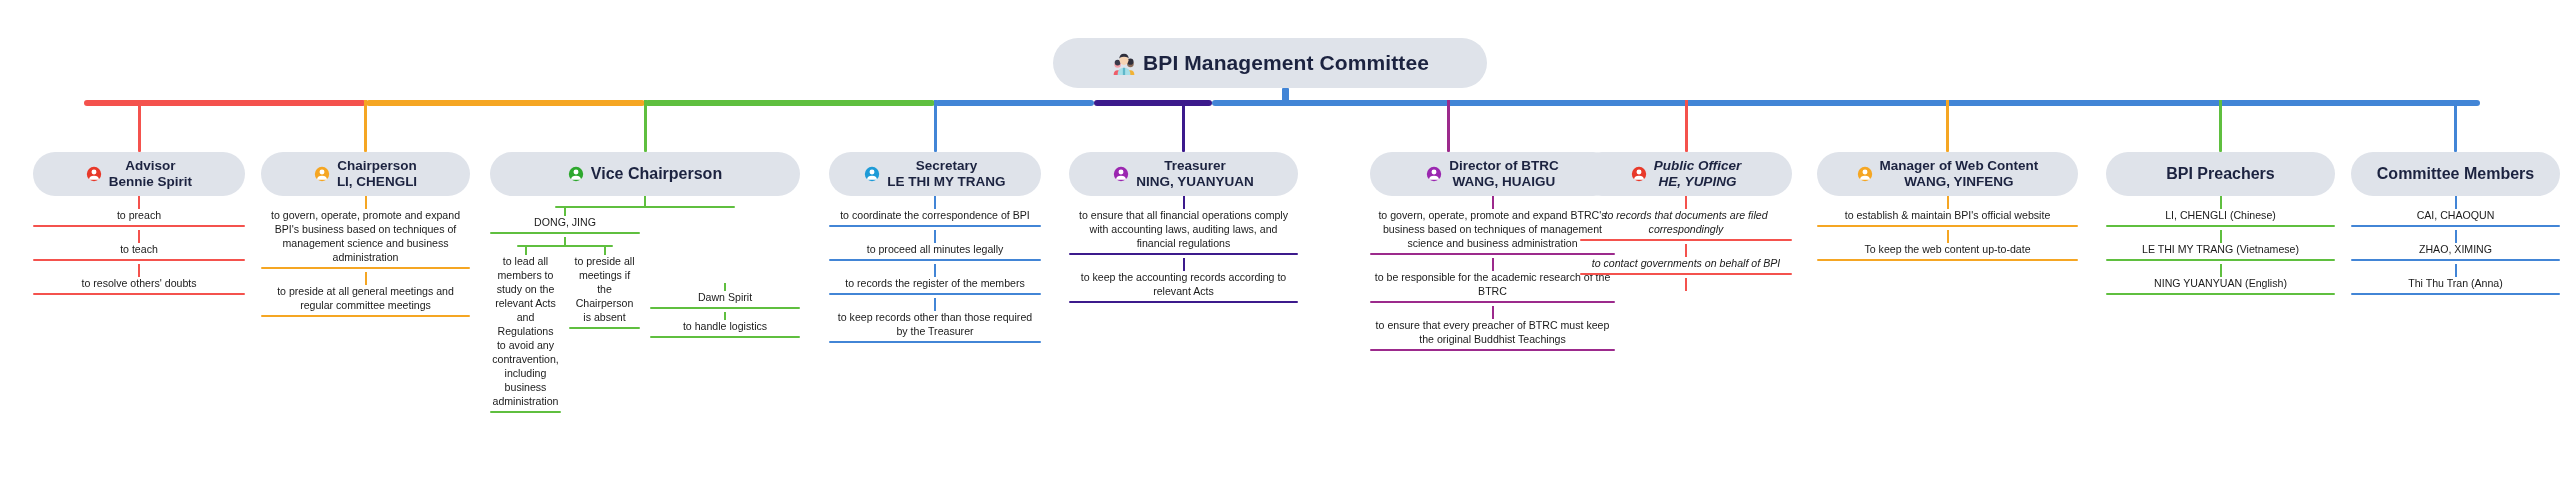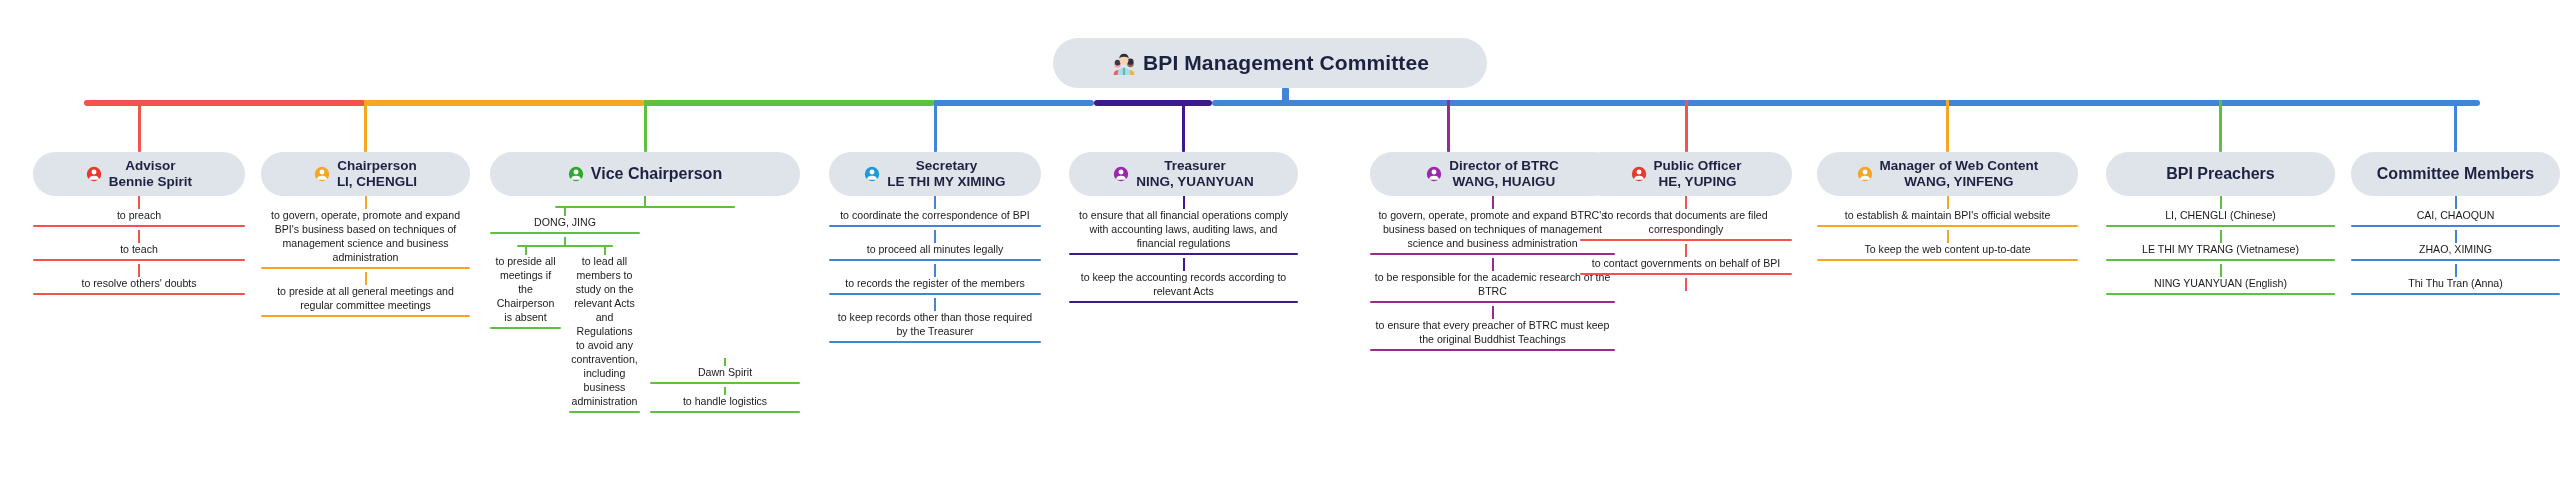--- a/index.html
+++ b/index.html
@@ -241,41 +241,41 @@
   </svg>
           </span>
           <span class="labels">
       <span class="role single">Vice Chairperson</span>
 
     </span>
         </div>
         <div style="position: relative;">
           <div style="width: 2px; height: 10px; margin: 0px auto; background: rgb(95, 191, 63);"></div>
           <div style="height: 2px; background: rgb(95, 191, 63); margin: 0px auto; width: 58%; border-radius: 1px;"></div>
-          <div style="display: flex; gap: 10px; align-items: flex-end;">
+          <div style="display: flex; gap: 10px; align-items: center;">
             <div style="flex: 1 1 0%; min-width: 0px;">
               <div style="width: 2px; height: 8px; margin: 0px auto; background: rgb(95, 191, 63);"></div>
               <div class="leaf">
                 <span class="txt">DONG, JING</span>
                 <span class="rule" style="background:#5fbf3f"></span>
               </div>
               <div style="width: 2px; height: 8px; margin: 0px auto; background: rgb(95, 191, 63);"></div>
               <div style="height: 2px; background: rgb(95, 191, 63); margin: 0px auto; width: 64%; border-radius: 1px;"></div>
               <div style="display: flex; gap: 8px; align-items: flex-start;">
                 <div style="flex: 1 1 0%; min-width: 0px;">
                   <div style="width: 2px; height: 8px; margin: 0px auto; background: rgb(95, 191, 63);"></div>
                   <div class="leaf">
-                    <span class="txt">to preside all meetings if the Chairperson is absent</span>
+                    <span class="txt">to lead all members to study on the relevant Acts and Regulations to avoid any contravention, including business administration</span>
                     <span class="rule" style="background:#5fbf3f"></span>
                   </div>
                 </div>
                 <div style="flex: 1 1 0%; min-width: 0px;">
                   <div style="width: 2px; height: 8px; margin: 0px auto; background: rgb(95, 191, 63);"></div>
                   <div class="leaf">
-                    <span class="txt">to lead all members to study on the relevant Acts and Regulations to avoid any contravention, including business administration</span>
+                    <span class="txt">to preside all meetings if the Chairperson is absent</span>
                     <span class="rule" style="background:#5fbf3f"></span>
                   </div>
                 </div>
               </div>
             </div>
             <div style="flex: 1 1 0%; min-width: 0px;">
               <div style="width: 2px; height: 8px; margin: 0px auto; background: rgb(95, 191, 63);"></div>
               <div class="leaf">
                 <span class="txt">Dawn Spirit</span>
                 <span class="rule" style="background:#5fbf3f"></span>
@@ -293,21 +293,21 @@
         <div class="node-pill">
           <span>
             <svg class="pic" viewBox="0 0 20 20" xmlns="http://www.w3.org/2000/svg">
     <circle cx="10" cy="10" r="9" fill="#1e9bd7"></circle>
     <circle cx="10" cy="7.6" r="3.1" fill="#fff"></circle>
     <path d="M3.8 17.2q0-5 6.2-5t6.2 5z" fill="#fff"></path>
   </svg>
           </span>
           <span class="labels">
       <span class="role">Secretary</span>
-      <span class="person">LE THI MY XIMING</span>
+      <span class="person">LE THI MY TRANG</span>
     </span>
         </div>
         <div style="width: 2px; height: 13px; margin: 0px auto; background: rgb(66, 133, 214);"></div>
         <div class="leaf">
           <span class="txt">to coordinate the correspondence of BPI</span>
           <span class="rule" style="background:#4285d6"></span>
         </div>
         <div style="width: 2px; height: 13px; margin: 0px auto; background: rgb(66, 133, 214);"></div>
         <div class="leaf">
           <span class="txt">to proceed all minutes legally</span>
@@ -372,21 +372,21 @@
         <div class="leaf">
           <span class="txt">to be responsible for the academic research of the BTRC</span>
           <span class="rule" style="background:#9c2a8c"></span>
         </div>
         <div style="width: 2px; height: 13px; margin: 0px auto; background: rgb(156, 42, 140);"></div>
         <div class="leaf">
           <span class="txt">to ensure that every preacher of BTRC must keep the original Buddhist Teachings</span>
           <span class="rule" style="background:#9c2a8c"></span>
         </div>
       </div>
-      <div class="col" style="left: 1580px; width: 212px;">
+      <div class="col" style="left: 1580px; width: 212px; font-style: italic;">
         <div class="node-pill">
           <span>
             <svg class="pic" viewBox="0 0 20 20" xmlns="http://www.w3.org/2000/svg">
     <circle cx="10" cy="10" r="9" fill="#e8392a"></circle>
     <circle cx="10" cy="7.6" r="3.1" fill="#fff"></circle>
     <path d="M3.8 17.2q0-5 6.2-5t6.2 5z" fill="#fff"></path>
   </svg>
           </span>
           <span class="labels">
       <span class="role">Public Officer</span>

